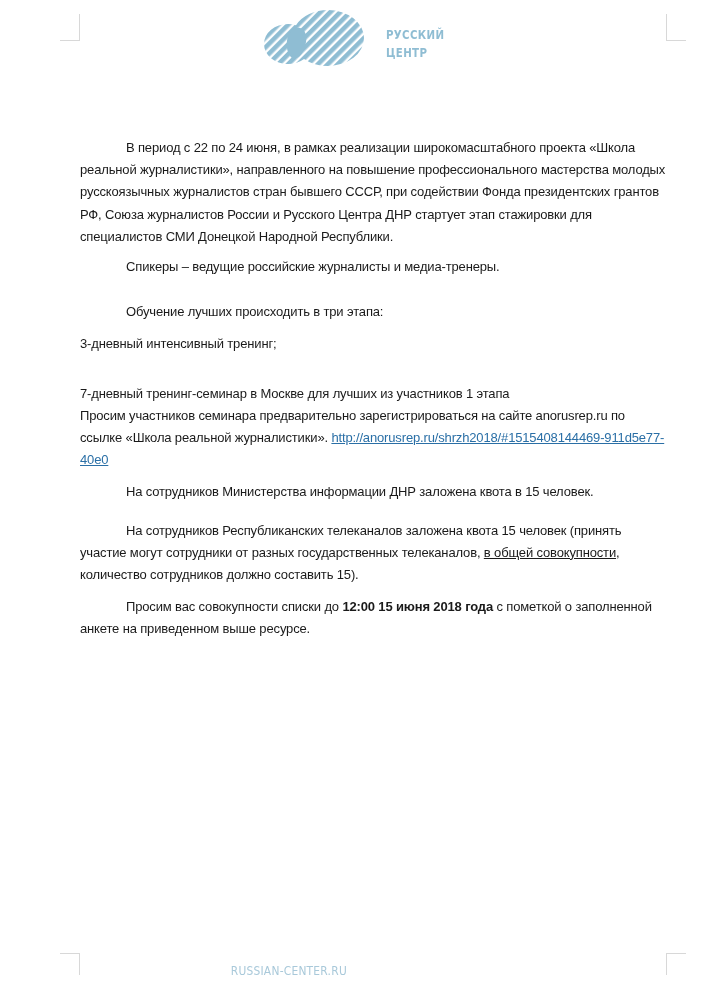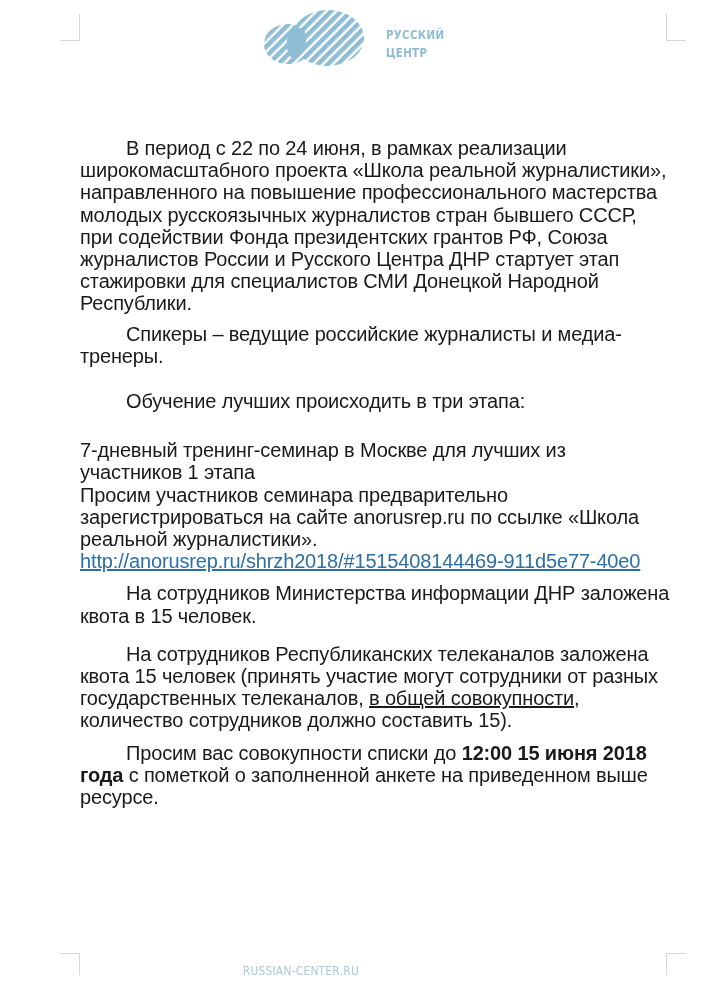--- a/index.html
+++ b/index.html
@@ -3,29 +3,29 @@
 <meta charset="utf-8">
 <style>
   html, body { margin: 0; padding: 0; background: #ffffff; }
   body { width: 720px; height: 1000px; position: relative; overflow: hidden;
          font-family: "Liberation Sans", "DejaVu Sans", sans-serif; color: #1a1a1a; }
   .crop { position: absolute; background: #d8d8d8; }
   .logo { position: absolute; left: 262px; top: 8px; width: 170px; height: 62px; }
   .logo-text { position: absolute; left: 124px; top: 18px; font-family: "DejaVu Sans", sans-serif;
                font-weight: bold; font-size: 12.5px; line-height: 18px; color: #8fbdd3; letter-spacing: 0.4px;
                transform: scaleX(0.82); transform-origin: left top; }
-  .content { position: absolute; left: 80px; top: 137px; width: 590px; font-size: 20px; line-height: 22.2px;
+  .content { position: absolute; left: 80px; top: 137px; width: 590px; font-size: 13px; line-height: 22.2px;
              letter-spacing: -0.15px; }
   .content p { margin: 0; }
   .indent { text-indent: 46px; }
   .link { color: #2a6fa6; text-decoration: underline; }
   .u { text-decoration: underline; }
   .b { font-weight: bold; }
   .footer { position: absolute; left: 0; width: 577px; top: 963px; text-align: center;
-            font-family: "DejaVu Sans", sans-serif; font-size: 13px; color: #a9c9da; letter-spacing: 0.3px; margin-left: 12px; }
+            font-family: "DejaVu Sans", sans-serif; font-size: 13px; color: #a9c9da; letter-spacing: 0.3px; }
   .footer span { display: inline-block; transform: scaleX(0.82); }
 </style>
 </head>
 <body>
 
 <div class="crop" style="left:79px;top:14px;width:1px;height:27px;"></div>
 <div class="crop" style="left:60px;top:40px;width:20px;height:1px;"></div>
 <div class="crop" style="left:666px;top:14px;width:1px;height:27px;"></div>
 <div class="crop" style="left:666px;top:40px;width:20px;height:1px;"></div>
 <div class="crop" style="left:60px;top:953px;width:20px;height:1px;"></div>
@@ -52,20 +52,21 @@
   <div class="logo-text">
     <div>РУССКИЙ</div>
     <div>ЦЕНТР</div>
   </div>
 </div>
 
 <div class="content">
   <p class="indent">В период с 22 по 24 июня, в рамках реализации широкомасштабного проекта «Школа реальной журналистики», направленного на повышение профессионального мастерства молодых русскоязычных журналистов стран бывшего СССР, при содействии Фонда президентских грантов РФ, Союза журналистов России и Русского Центра ДНР стартует этап стажировки для специалистов СМИ Донецкой Народной Республики.</p>
   <p class="indent" style="margin-top:8px;">Спикеры – ведущие российские журналисты и медиа-тренеры.</p>
   <p class="indent" style="margin-top:23px;">Обучение лучших происходить в три этапа:</p>
+  <p style="margin-top:10px;">3-дневный интенсивный тренинг;</p>
   <p style="margin-top:27px;">7-дневный тренинг-семинар в Москве для лучших из участников 1 этапа</p>
   <p style="">
     <span>Просим участников семинара предварительно зарегистрироваться на сайте anorusrep.ru по ссылке «Школа реальной журналистики». </span><a class="link">http://anorusrep.ru/shrzh2018/#1515408144469-911d5e77-40e0</a>
   </p>
   <p class="indent" style="margin-top:10px;">На сотрудников Министерства информации ДНР заложена квота в 15 человек.</p>
   <p class="indent" style="margin-top:16px;">
     <span>На сотрудников Республиканских телеканалов заложена квота 15 человек (принять участие могут сотрудники от разных государственных телеканалов, </span><span class="u">в общей совокупности</span><span>, количество сотрудников должно составить 15).</span>
   </p>
   <p class="indent" style="margin-top:10px;">
     <span>Просим вас совокупности списки до </span><span class="b">12:00 15 июня 2018 года</span><span> с пометкой о заполненной анкете на приведенном выше ресурсе.</span>

